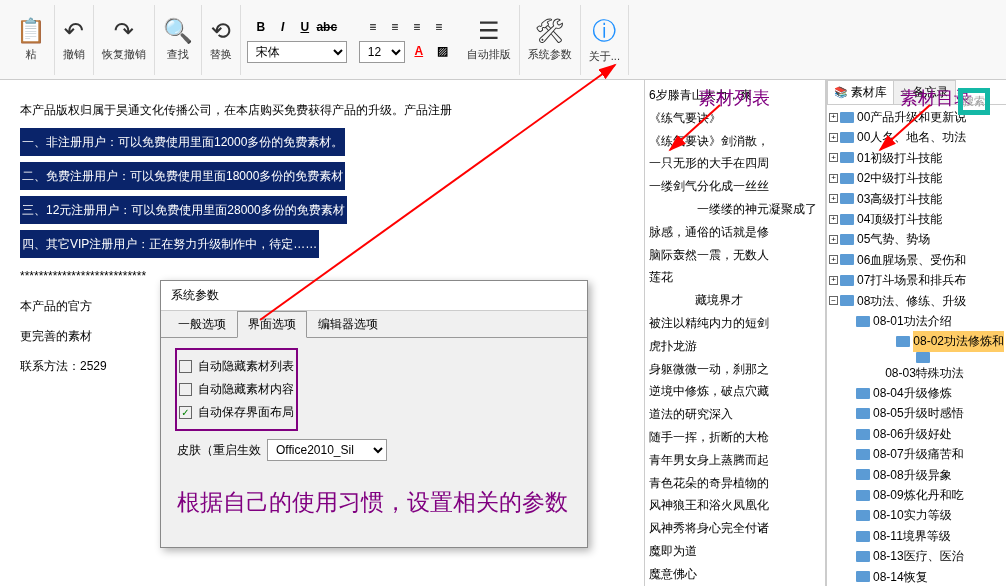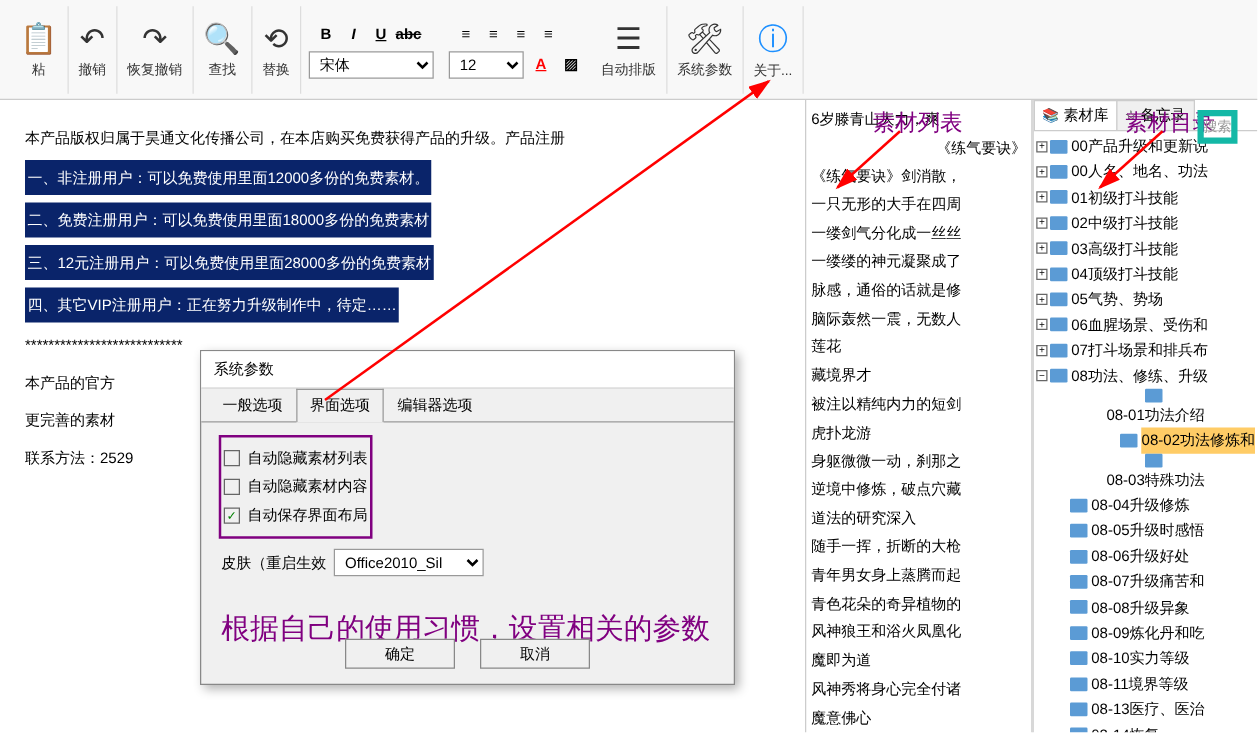--- a/index.html
+++ b/index.html
@@ -74,21 +74,21 @@
     <select class="select" style="width:100px"><option>宋体</option></select>
   </div>
   <div style="display:flex;flex-direction:column;gap:4px;padding:0 6px">
     <div class="fmt-btns">
       <span class="fmt-btn">≡</span>
       <span class="fmt-btn">≡</span>
       <span class="fmt-btn">≡</span>
       <span class="fmt-btn">≡</span>
     </div>
     <div style="display:flex;gap:4px">
-      <select class="select" style="width:60px"><option>12</option></select>
+      <select class="select" style="width:46px"><option>12</option></select>
       <span class="fmt-btn" style="color:red;text-decoration:underline">A</span>
       <span class="fmt-btn">▨</span>
     </div>
   </div>
   <div class="tb-group">
     <span class="tb-icon">☰</span>
     <span class="tb-label">自动排版</span>
   </div>
   <div class="tb-group">
     <span class="tb-icon">🛠</span>
@@ -109,40 +109,40 @@
     <p><span class="hl">四、其它VIP注册用户：正在努力升级制作中，待定……</span></p>
     <p>***************************</p>
     <p>本产品的官方</p>
     <p>更完善的素材</p>
     <p>联系方法：2529</p>
   </div>
 
   <div class="mid-panel">
     <div id="mid-items">
         <div style="white-space: nowrap; overflow: hidden;">6岁滕青山大力，爽</div>
-        <div style="white-space: nowrap; overflow: hidden; text-align: right;">《练气要诀》</div>
+        <div style="white-space: nowrap; overflow: hidden;">《练气要诀》</div>
         <div style="white-space: nowrap; overflow: hidden;">《练气要诀》剑消散，</div>
         <div style="white-space: nowrap; overflow: hidden;">一只无形的大手在四周</div>
         <div style="white-space: nowrap; overflow: hidden;">一缕剑气分化成一丝丝</div>
-        <div style="white-space: nowrap; overflow: hidden;">一缕缕的神元凝聚成了</div>
+        <div style="white-space: nowrap; overflow: hidden; margin-left: 48px;">一缕缕的神元凝聚成了</div>
         <div style="white-space: nowrap; overflow: hidden;">脉感，通俗的话就是修</div>
         <div style="white-space: nowrap; overflow: hidden;">脑际轰然一震，无数人</div>
         <div style="white-space: nowrap; overflow: hidden;">莲花</div>
-        <div style="white-space: nowrap; overflow: hidden;">藏境界才</div>
+        <div style="white-space: nowrap; overflow: hidden; margin-left: 46px;">藏境界才</div>
         <div style="white-space: nowrap; overflow: hidden;">被注以精纯内力的短剑</div>
         <div style="white-space: nowrap; overflow: hidden;">虎扑龙游</div>
         <div style="white-space: nowrap; overflow: hidden;">身躯微微一动，刹那之</div>
         <div style="white-space: nowrap; overflow: hidden;">逆境中修炼，破点穴藏</div>
         <div style="white-space: nowrap; overflow: hidden;">道法的研究深入</div>
         <div style="white-space: nowrap; overflow: hidden;">随手一挥，折断的大枪</div>
         <div style="white-space: nowrap; overflow: hidden;">青年男女身上蒸腾而起</div>
         <div style="white-space: nowrap; overflow: hidden;">青色花朵的奇异植物的</div>
         <div style="white-space: nowrap; overflow: hidden;">风神狼王和浴火凤凰化</div>
+        <div style="white-space: nowrap; overflow: hidden;">风神秀将身心完全付诸</div>
         <div style="white-space: nowrap; overflow: hidden;">魔即为道</div>
-        <div style="white-space: nowrap; overflow: hidden;">风神秀将身心完全付诸</div>
         <div style="white-space: nowrap; overflow: hidden;">魔意佛心</div>
         <div style="white-space: nowrap; overflow: hidden;">龙隐天下真气中的天邪</div>
       </div>
   </div>
 
   <div class="right-panel">
     <div class="tabs">
       <div class="tab active">📚 <span>素材库</span></div>
       <div class="tab">☆ <span>备忘录</span></div>
     </div>
@@ -190,21 +190,21 @@
         <div class="tree-item" style="padding-left: 0px;">
           <span class="exp">+</span>
           <span class="folder"></span>
           <span>07打斗场景和排兵布</span>
         </div>
         <div class="tree-item" style="padding-left: 0px;">
           <span class="exp">−</span>
           <span class="folder"></span>
           <span>08功法、修练、升级</span>
         </div>
-        <div class="tree-item" style="padding-left: 16px; flex-direction: column;">
+        <div class="tree-item" style="padding-left: 16px;">
           <span style="width: 11px; display: inline-block;"></span>
           <span class="folder"></span>
           <span>08-01功法介绍</span>
         </div>
         <div class="tree-item" style="padding-left: 16px; justify-content: flex-end;">
           <span style="width: 11px; display: inline-block;"></span>
           <span class="folder"></span>
           <span class="tree-sel">08-02功法修炼和</span>
         </div>
         <div class="tree-item" style="padding-left: 16px; flex-direction: column;">
@@ -295,24 +295,20 @@
       <div class="chk-row">
           <span class="chk">✓</span>
           <span>自动保存界面布局</span>
         </div>
     </div>
     <div class="chk-row" style="margin-top:10px">
       <span>皮肤（重启生效</span>
       <select class="select" style="margin-left:6px;width:120px"><option>Office2010_Sil</option></select>
     </div>
     <div class="annot" style="position:relative;left:0;top:20px;font-size:23px">根据自己的使用习惯，设置相关的参数</div>
-  </div>
-  <div class="dlg-btns">
-    <button class="dlg-btn">确定</button>
-    <button class="dlg-btn">取消</button>
   </div>
 </div>
 
 <svg class="arrow-svg" width="1006" height="586">
   <defs>
       <marker id="ah" markerWidth="10" markerHeight="10" refX="8" refY="3" orient="auto">
         <path d="M0,0 L0,6 L9,3 z" fill="red"></path>
       </marker>
     </defs>
   <line x1="260" y1="320" x2="615" y2="65" stroke="red" stroke-width="2" marker-end="url(#ah)"></line>

